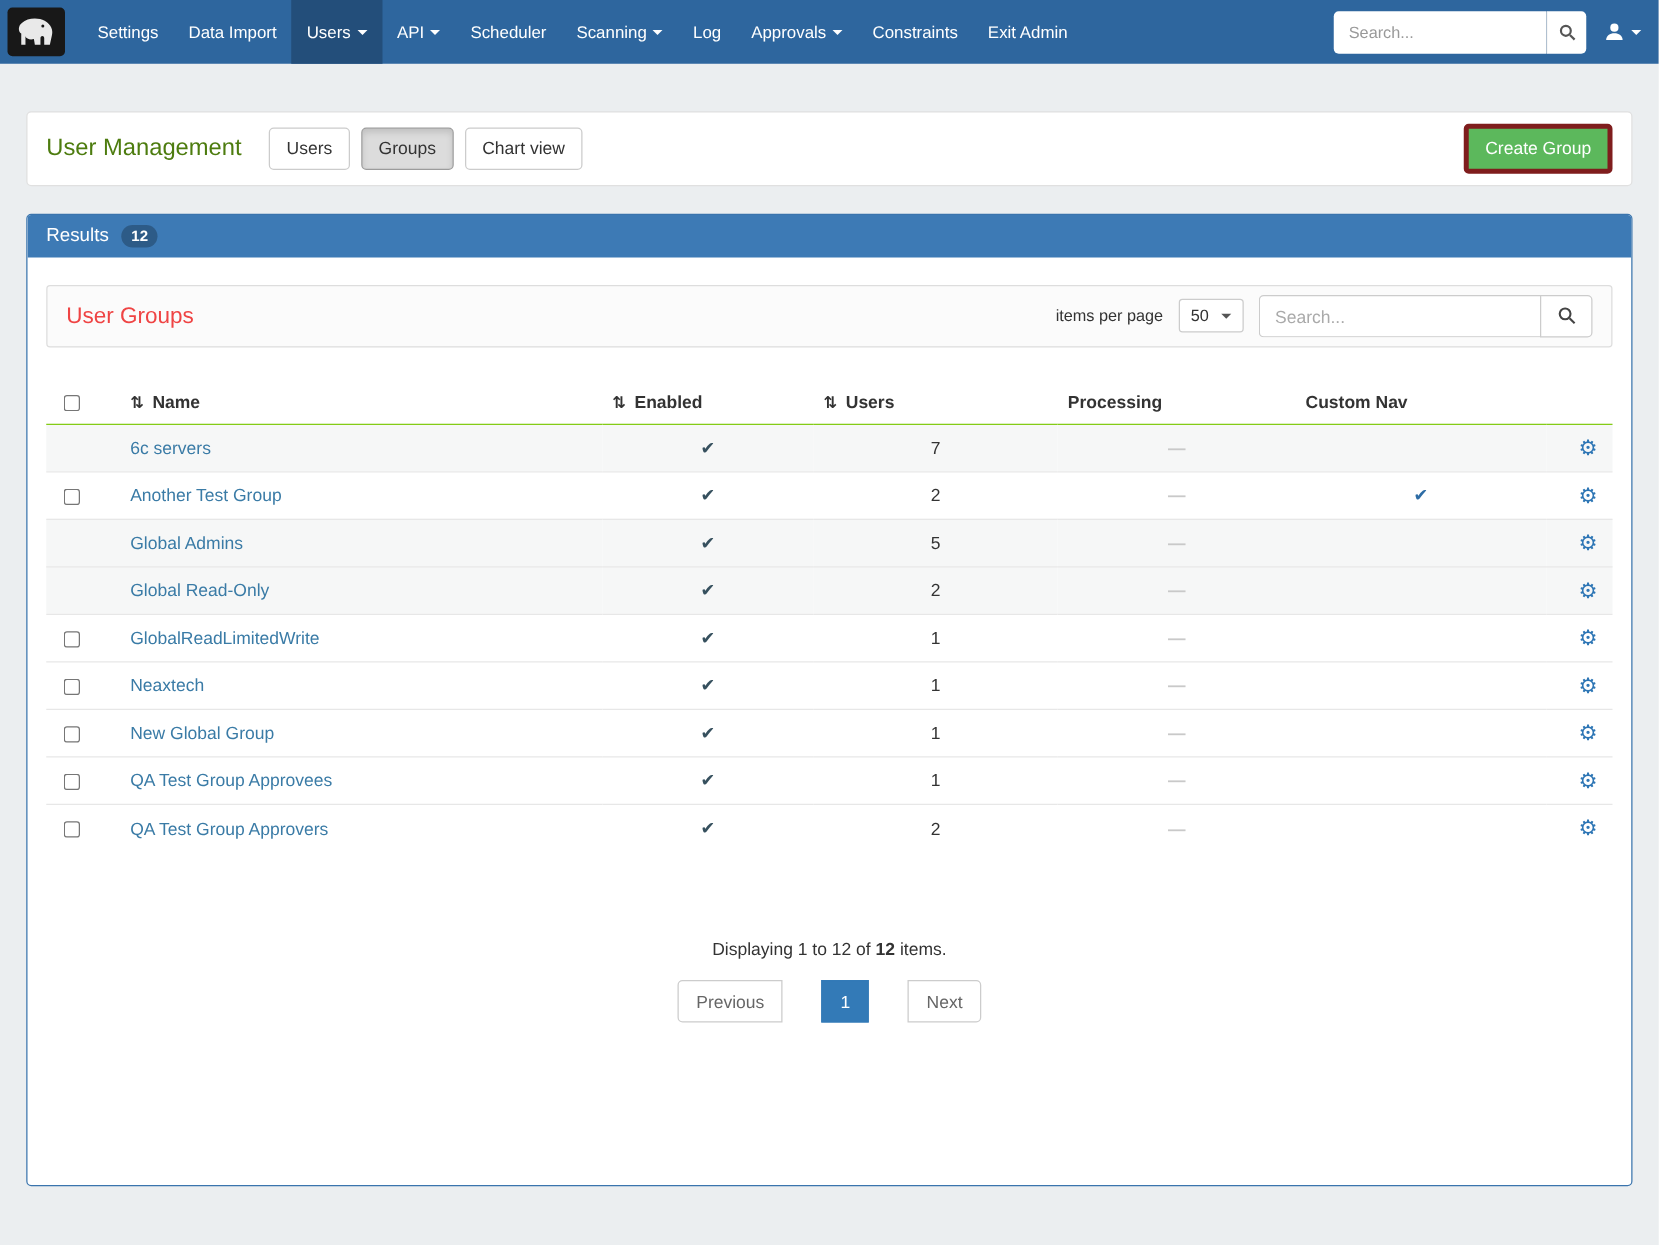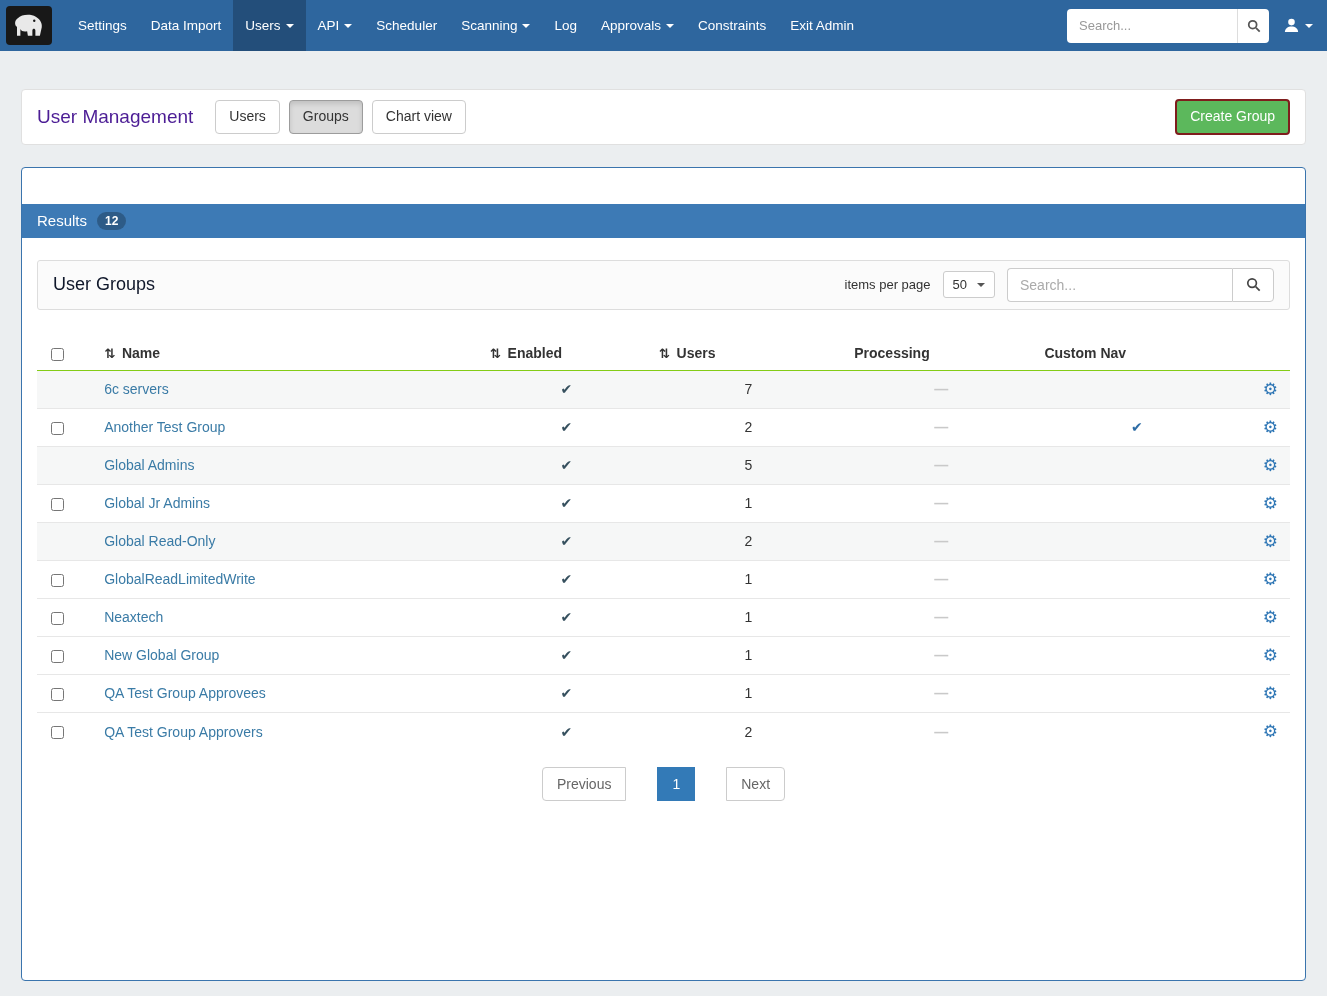--- a/index.html
+++ b/index.html
@@ -79,21 +79,21 @@
     border-radius: 4px;
   }
   .head-panel {
     display: flex;
     align-items: center;
     padding: 9px 15px;
   }
   .page-title {
     font-size: 19px;
     font-weight: normal;
-    color: #4c1d95;
+    color: #4d7c0f;
     margin-right: 22px;
   }
   .tab-group { display: flex; gap: 9px; list-style: none; }
   .btn {
     font-size: 14px;
     font-family: inherit;
     padding: 6px 13px;
     border: 1px solid #ccc;
     border-radius: 4px;
     background: #fff;
@@ -102,60 +102,59 @@
     line-height: 1.42;
   }
   .btn.active {
     background: #dcdcdc;
     border-color: #9c9c9c;
     box-shadow: inset 0 3px 5px rgba(0,0,0,.125);
   }
   .btn-success {
     margin-left: auto;
     background: #5cb85c;
-    border: 2px solid #7f1d1d;
+    border: 4px solid #7f1d1d;
     color: #fff;
   }
   
   .results-panel {
     margin-top: 22px;
     border: 1px solid #3a74ad;
     border-radius: 4px;
     background: #fff;
     overflow: hidden;
   }
   .results-header {
     background: #3d7ab5;
     color: #fff;
     padding: 8px 15px;
     font-size: 15px;
     display: flex;
     align-items: center;
-    margin-top: 36px;
   }
   .badge {
     margin-left: 10px;
     background: rgba(0,0,0,0.25);
     border-radius: 10px;
     padding: 2px 8px;
     font-size: 12px;
     font-weight: bold;
   }
   .results-body { padding: 15px 15px 42px; min-height: 742px; }
   
   .toolbar {
     margin-top: 7px;
     border: 1px solid #ddd;
     border-radius: 3px;
     background: #fbfbfb;
     padding: 7px 15px;
     display: flex;
     align-items: center;
   }
-  .toolbar-title { font-size: 18px; font-weight: normal; color: #0f172a; }
+  .toolbar-title { font-size: 18px; font-weight: normal; color: #ef4444; }
   .toolbar-right { margin-left: auto; display: flex; align-items: center; gap: 12px; }
   .ipp-label { font-size: 13px; color: #333; }
   .select-box {
     display: inline-flex;
     align-items: center;
     gap: 8px;
     border: 1px solid #ccc;
     border-radius: 3px;
     background: #fff;
     padding: 5px 9px;
@@ -438,29 +437,20 @@
             <tr class="system">
               <td class="col-check"></td>
               <td><a href="#" class="group-link">Global Admins</a></td>
               <td class="c"><span class="check-enabled">✔</span></td>
               <td class="c">5</td>
               <td class="c"><span class="dash">—</span></td>
               <td class="c"></td>
               <td class="col-actions"><span class="gear">⚙</span></td>
             </tr>
 
-            <tr>
-              <td class="col-check"><input type="checkbox" style=""></td>
-              <td><a href="#" class="group-link">Global Jr Admins</a></td>
-              <td class="c"><span class="check-enabled">✔</span></td>
-              <td class="c">1</td>
-              <td class="c"><span class="dash">—</span></td>
-              <td class="c"></td>
-              <td class="col-actions"><span class="gear">⚙</span></td>
-            </tr>
 
             <tr class="system">
               <td class="col-check"></td>
               <td><a href="#" class="group-link">Global Read-Only</a></td>
               <td class="c"><span class="check-enabled">✔</span></td>
               <td class="c">2</td>
               <td class="c"><span class="dash">—</span></td>
               <td class="c"></td>
               <td class="col-actions"><span class="gear">⚙</span></td>
             </tr>
@@ -511,20 +501,25 @@
               <td><a href="#" class="group-link">QA Test Group Approvers</a></td>
               <td class="c"><span class="check-enabled">✔</span></td>
               <td class="c">2</td>
               <td class="c"><span class="dash">—</span></td>
               <td class="c"></td>
               <td class="col-actions"><span class="gear">⚙</span></td>
             </tr>
           </tbody>
       </table>
 
+      <div class="table-footer">
+        <span>Displaying 1 to 12 of</span>
+        <b>12</b>
+        <span>items.</span>
+      </div>
       <div class="pagination-wrap">
         <ul class="pagination">
           <li>Previous</li>
           <li class="active">1</li>
           <li>Next</li>
         </ul>
       </div>
 
     </div>
   </div>

